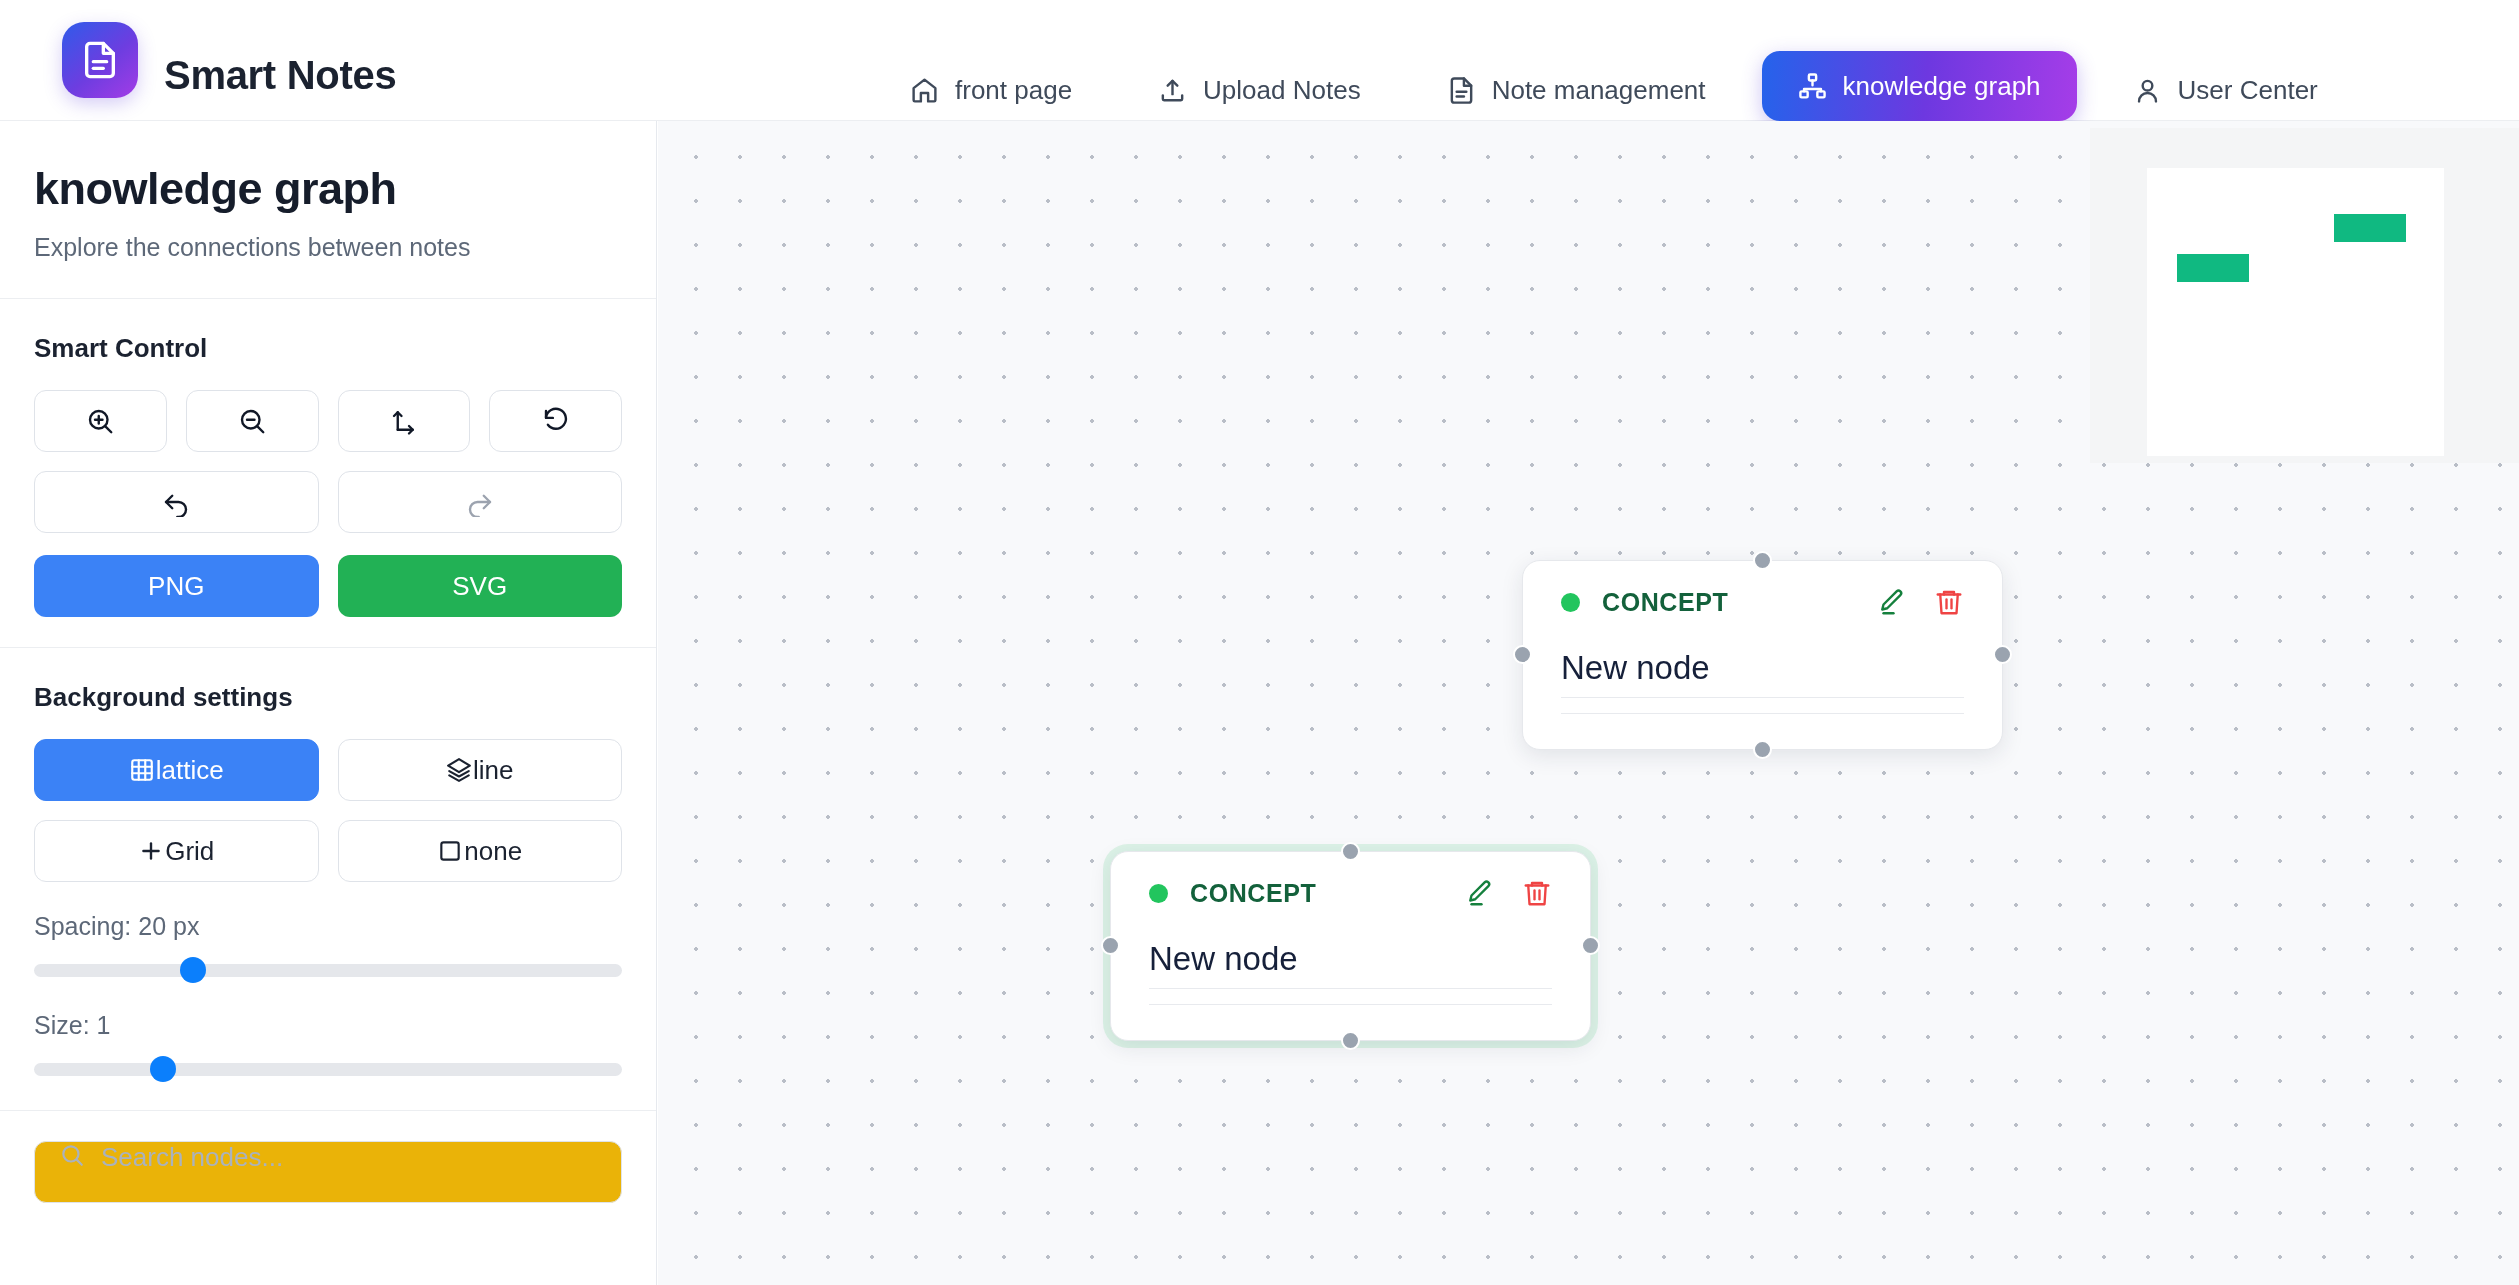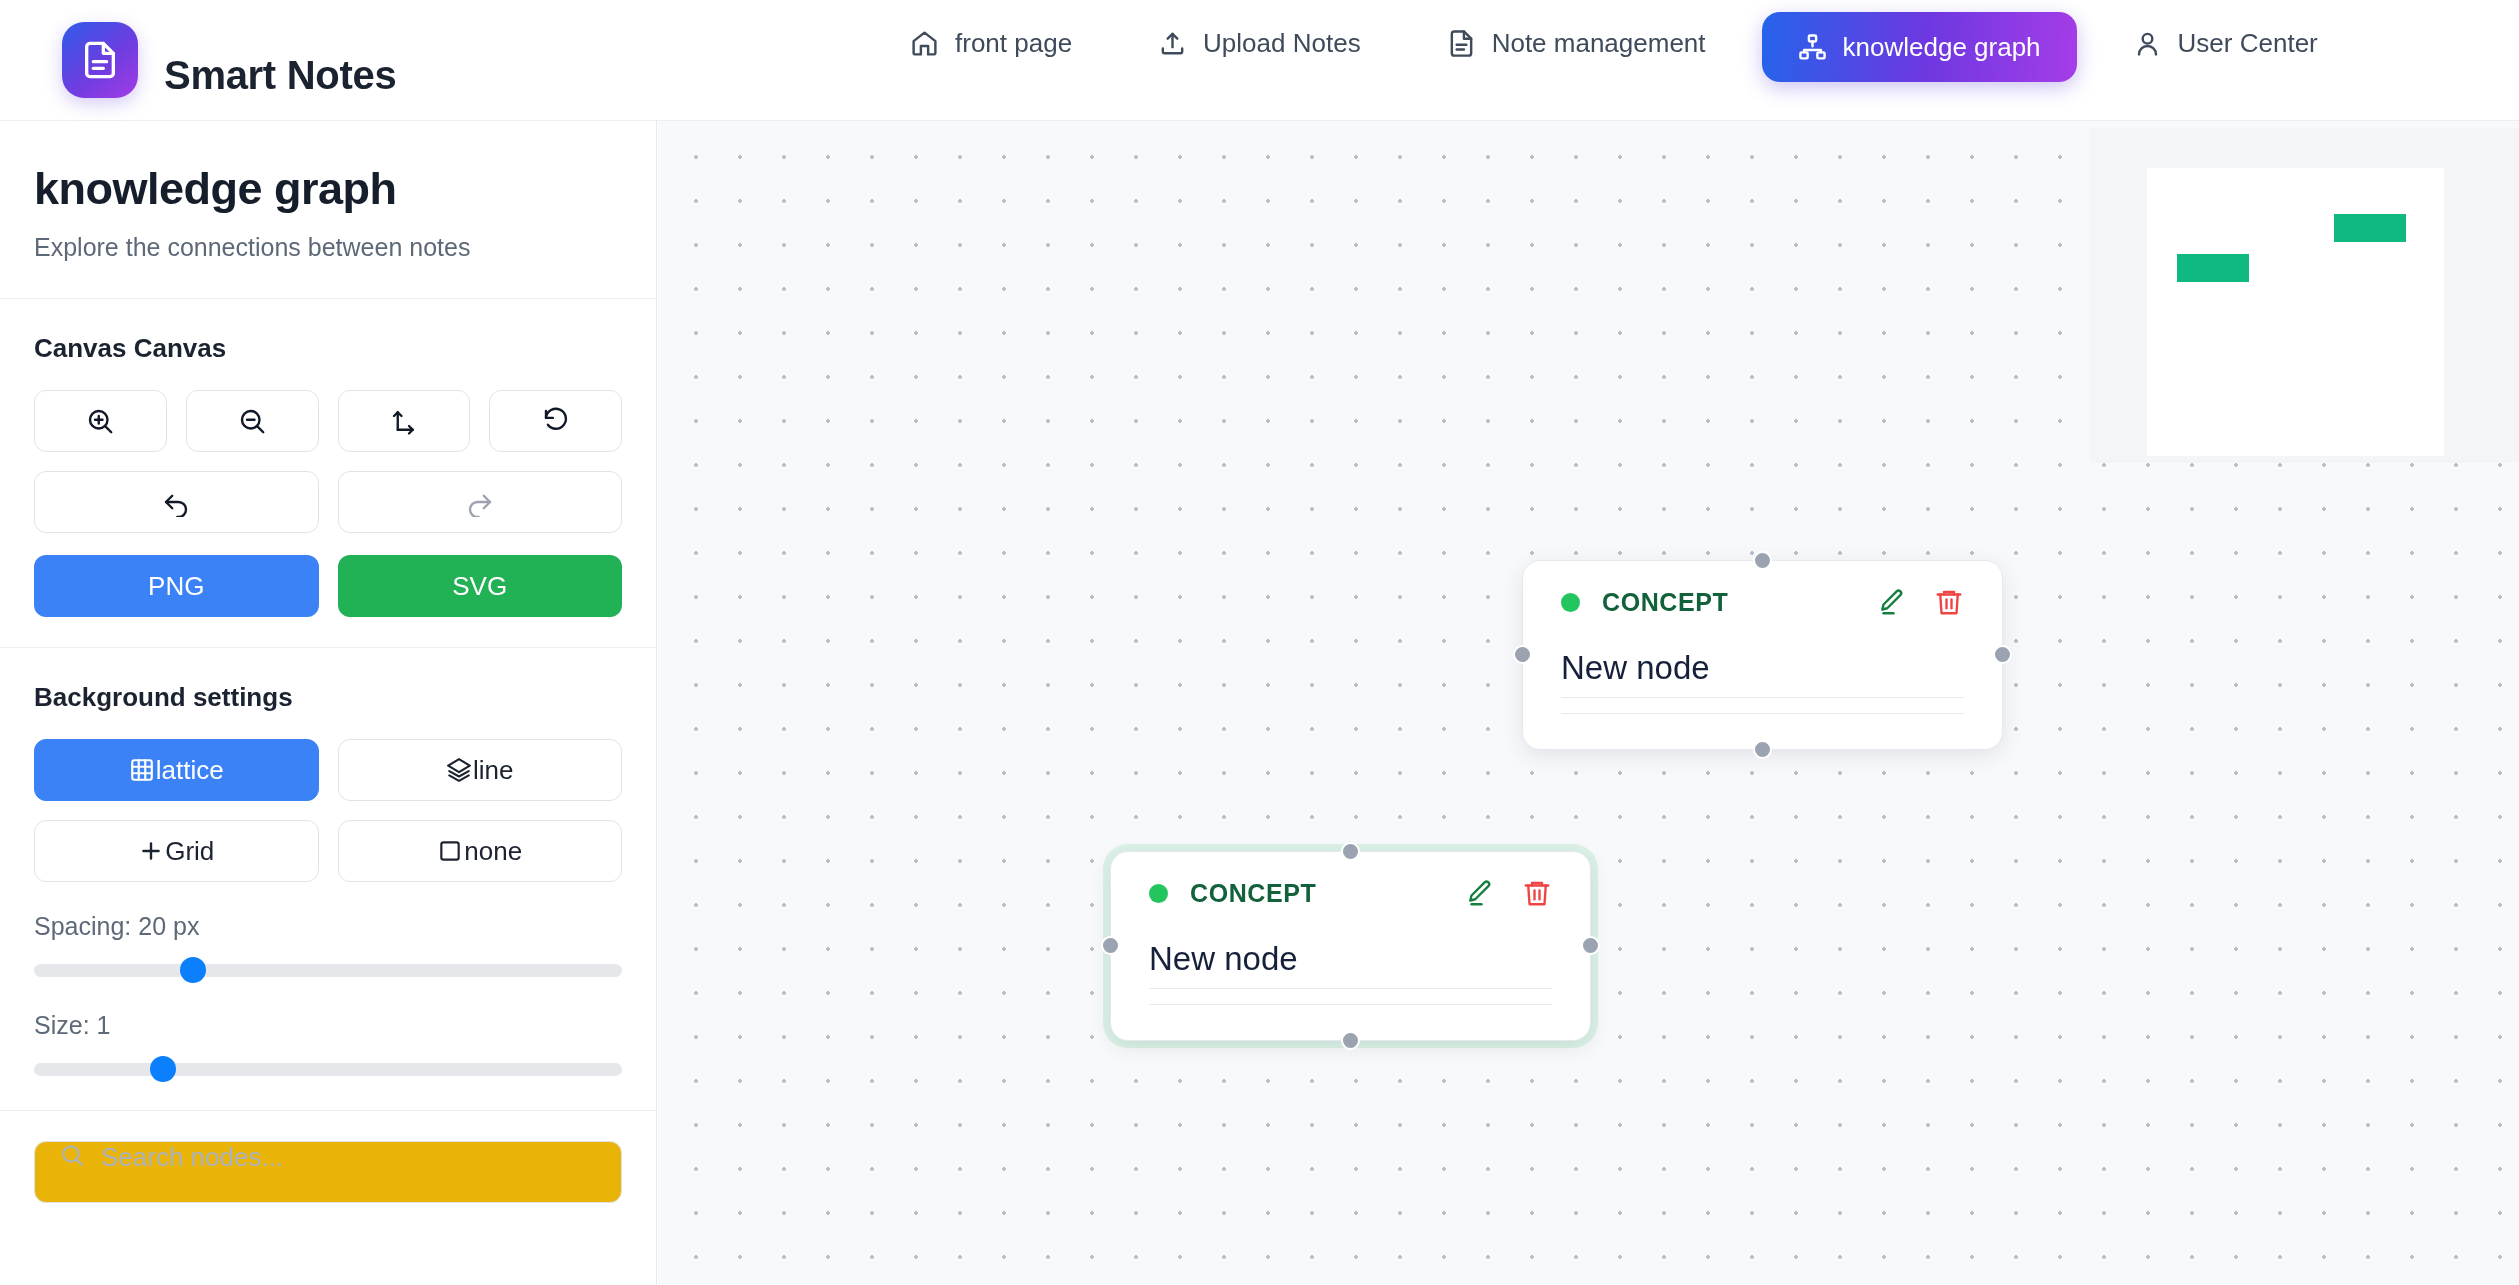--- a/index.html
+++ b/index.html
@@ -24,22 +24,22 @@
     background: linear-gradient(140deg, #2f5bea 0%, #6d3de0 55%, #a33ce6 100%);
     display: flex; align-items: center; justify-content: center;
     box-shadow: 0 6px 18px rgba(90,60,220,.25);
   }
   .logo svg { width: 40px; height: 40px; }
   .brand-name {
     font-size: 40px; font-weight: bold; color: #1b2230; letter-spacing: -.3px;
   }
 
   .nav {
-    position: absolute; left: 880px; top: 12px; height: 121px;
-    display: flex; align-items: flex-start; gap: 0px;
+    position: absolute; left: 880px; top: 0; height: 121px;
+    display: flex; align-items: flex-end; gap: 0px;
   }
   .nav-item {
     display: flex; align-items: center; gap: 16px;
     padding: 0 30px; height: 62px;
     font-size: 26px; color: #3f4a5a; border-radius: 14px;
     cursor: pointer; white-space: nowrap;
   }
   .nav-item svg { width: 29px; height: 29px; flex: none; }
   .nav-item.active {
     background: linear-gradient(95deg, #2563eb 0%, #6d38e0 52%, #a53de8 100%);
@@ -237,21 +237,21 @@
 </div>
 
 <div class="sidebar">
 
   <div class="side-head">
     <div class="side-title">knowledge graph</div>
     <div class="side-sub">Explore the connections between notes</div>
   </div>
 
   <div class="side-section">
-    <div class="section-title">Canvas Canvas</div>
+    <div class="section-title">Smart Control</div>
 
     <div class="btn-row">
       <div class="ctl-btn">
         <svg viewBox="0 0 24 24" fill="none" stroke="#111827" stroke-width="1.9" stroke-linecap="round">
           <circle cx="11" cy="11" r="7"></circle>
             <line x1="11" y1="8" x2="11" y2="14"></line>
             <line x1="8" y1="11" x2="14" y2="11"></line>
             <line x1="16.5" y1="16.5" x2="21" y2="21"></line>
         </svg>
       </div>

